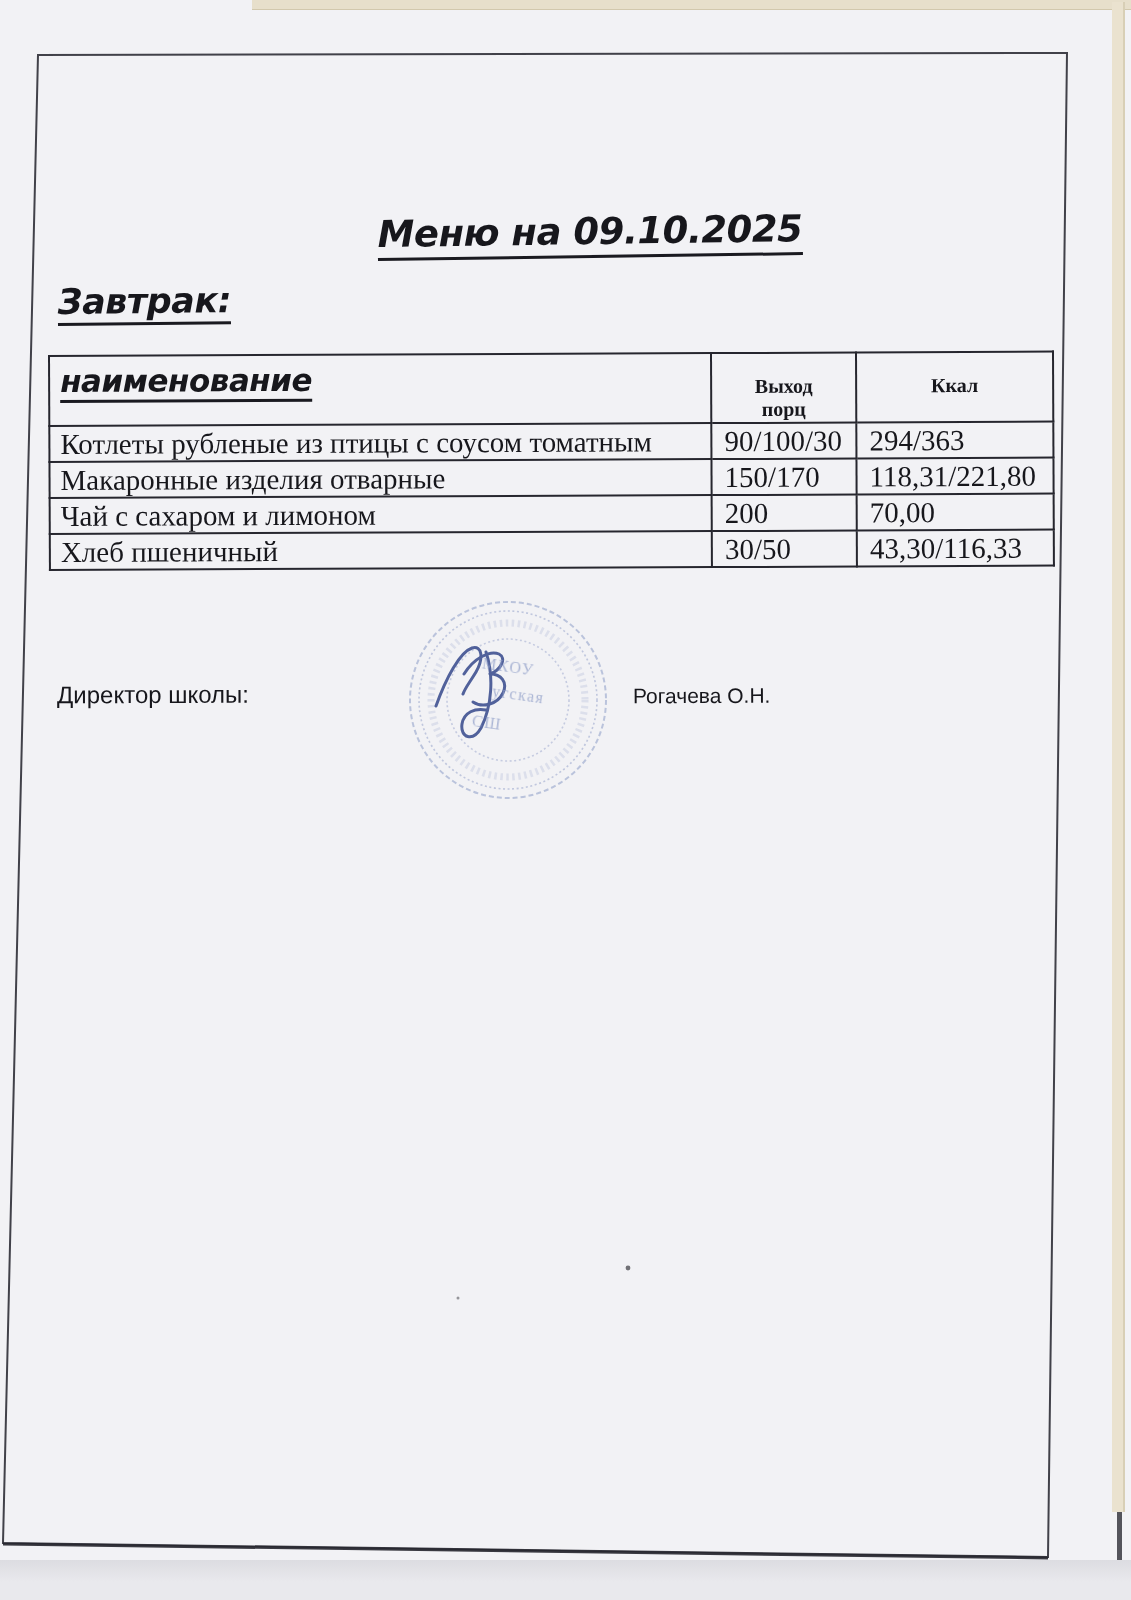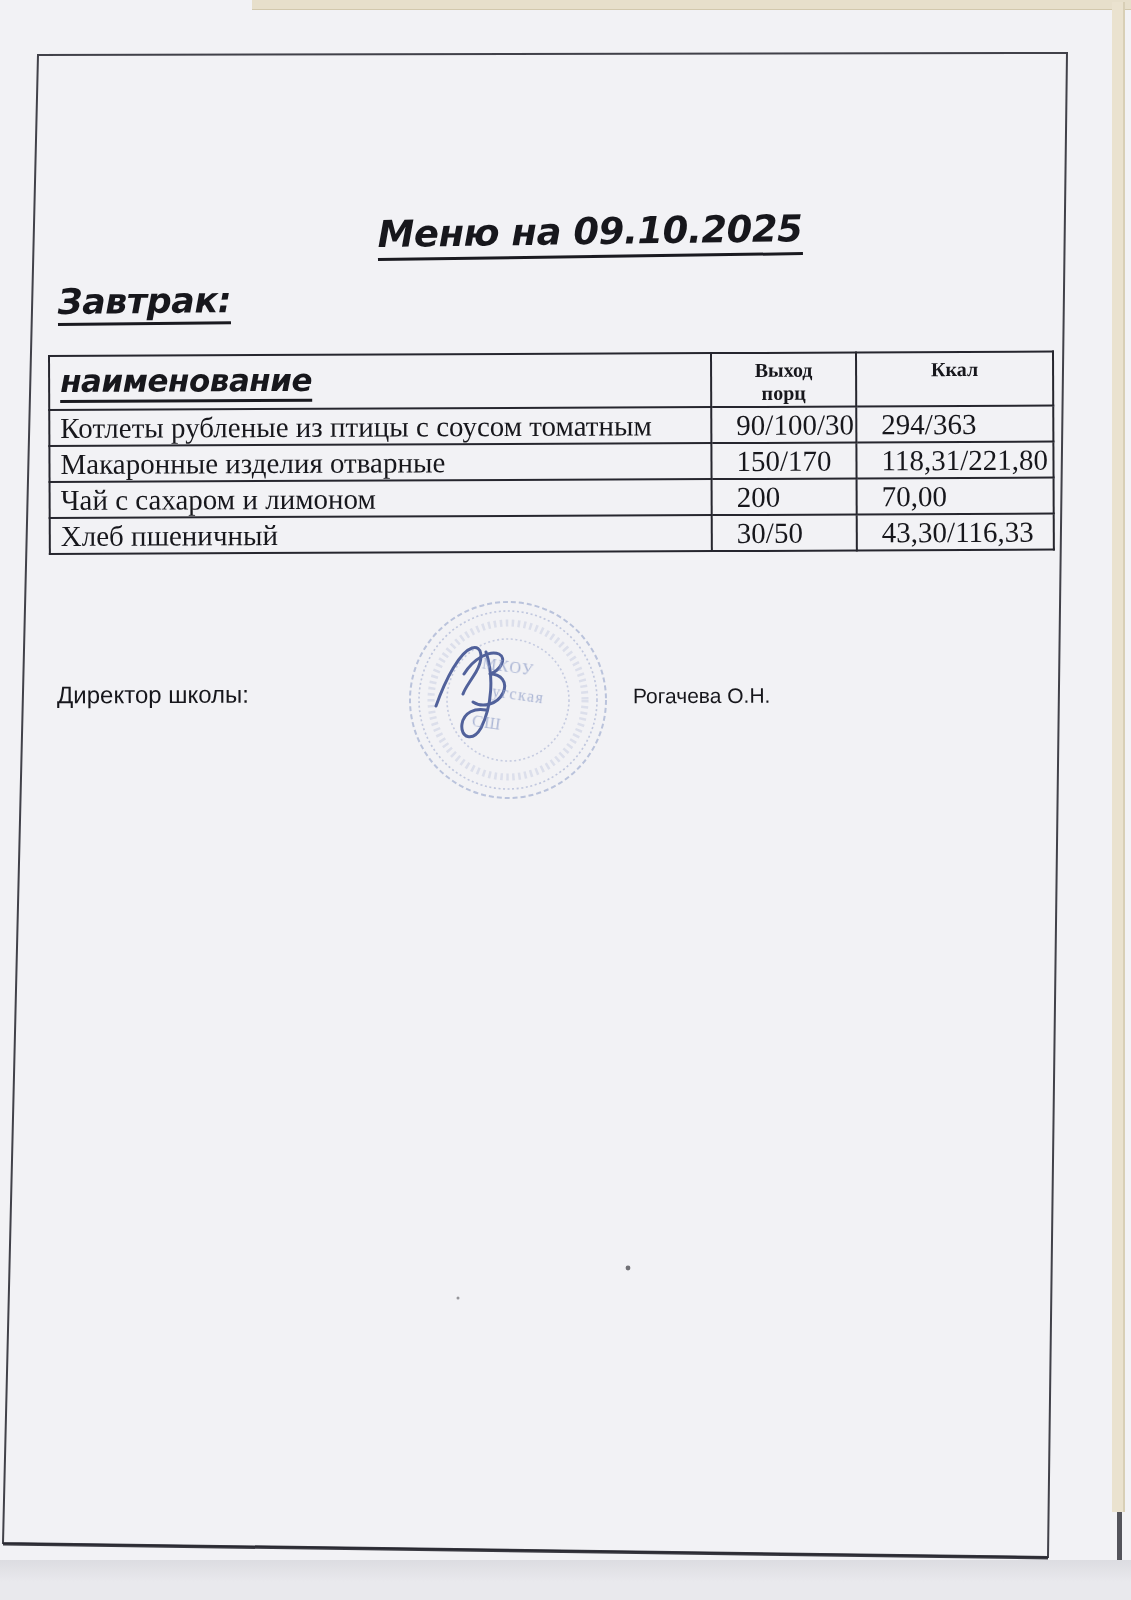--- a/index.html
+++ b/index.html
@@ -45,29 +45,29 @@
     border:2px solid #26262e;white-space:nowrap;overflow:hidden;
   }
   .menu-table th{height:46px;vertical-align:top;}
   .th-name{
     text-align:left;padding:6px 0 0 10px;
     font-family:"DejaVu Sans", sans-serif;
     font-weight:bold;font-style:italic;font-size:31px;letter-spacing:-0.5px;
   }
   .th-name .u{border-bottom:3px solid #1a1a20;padding-bottom:1px;}
   .th-small{
-    text-align:center;padding-top:5px;
+    text-align:center;padding-top:21px;
     font-family:"Liberation Serif", serif;
     font-weight:bold;font-size:20px;line-height:1.15;
   }
   .menu-table td{
     height:34px;font-family:"Liberation Serif", serif;font-size:29px;
     padding:0 0 0 10px;vertical-align:middle;
   }
-  .menu-table td.num{padding-left:24px;}
+  .menu-table td.num{padding-left:12px;}
   .sig-label{position:absolute;left:57px;top:681px;font-size:24px;
     font-family:"Liberation Sans", sans-serif;white-space:nowrap;
     transform:rotate(-0.2deg);}
   .sig-name{position:absolute;left:633px;top:684px;font-size:21px;
     font-family:"Liberation Sans", sans-serif;white-space:nowrap;
     transform:rotate(-0.2deg);}
   .stamp{position:absolute;left:406px;top:594px;width:204px;height:216px;}
   .stamp svg{position:absolute;left:0;top:0;}
   .stamp-line{
     position:absolute;font-family:"Liberation Serif", serif;font-size:16px;

